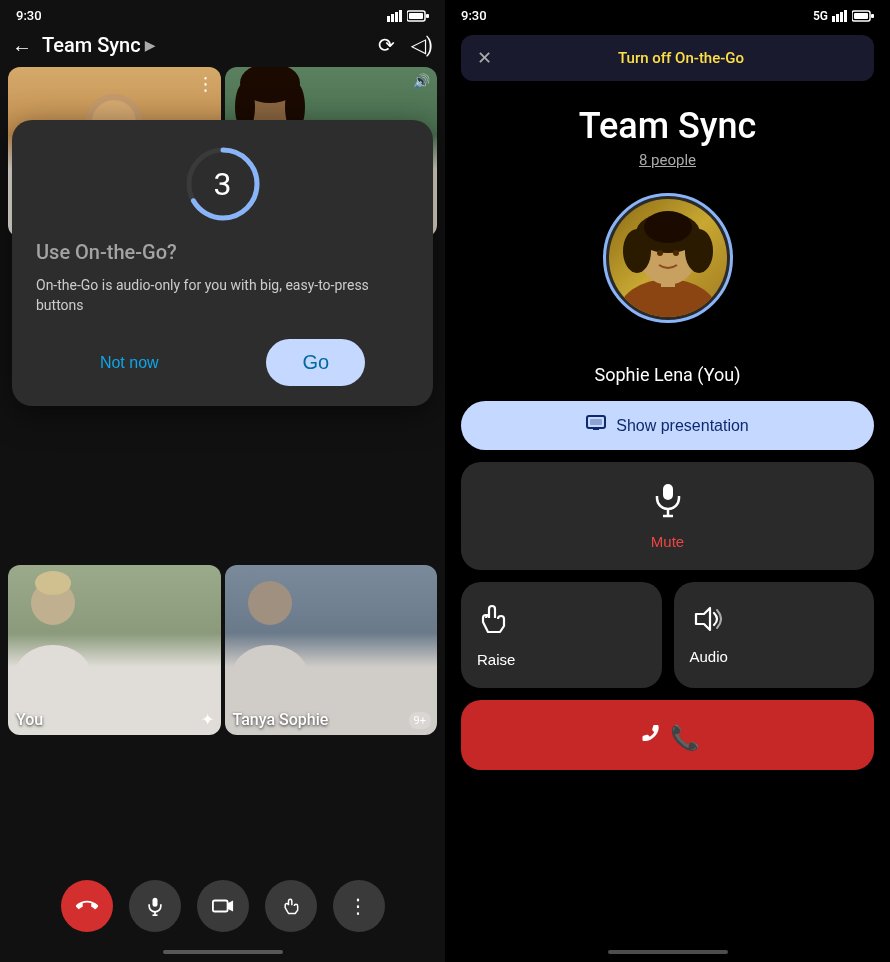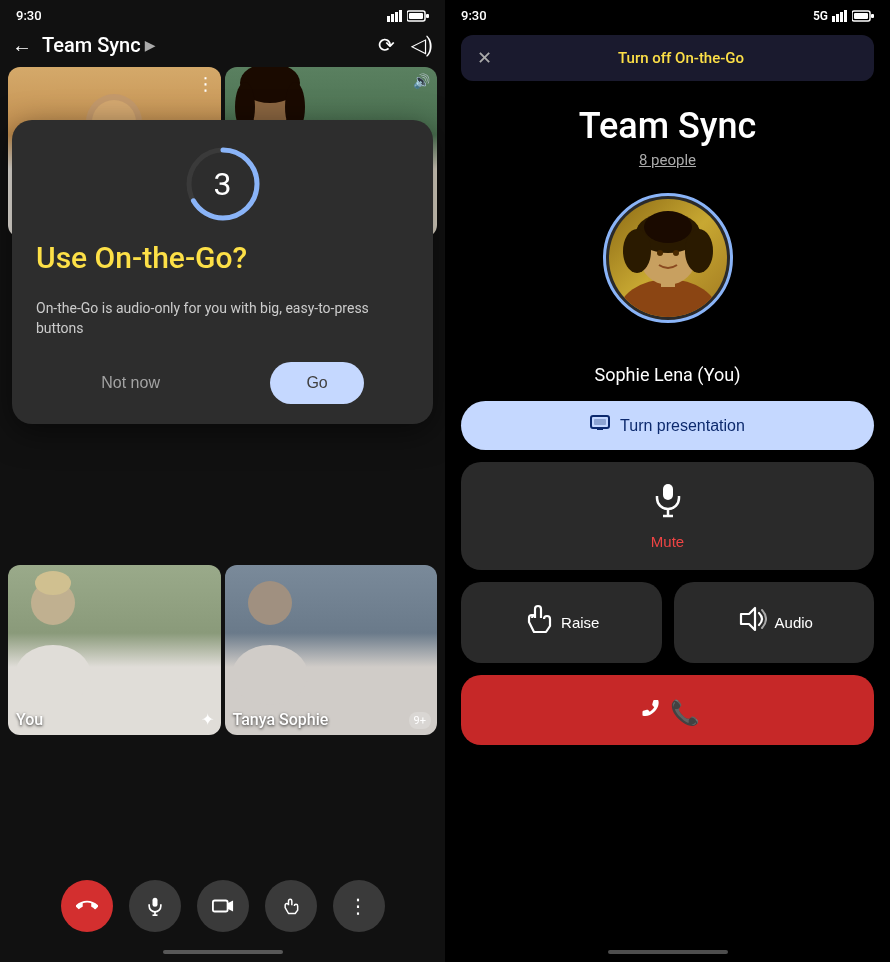--- a/index.html
+++ b/index.html
@@ -180,54 +180,54 @@
 
     .countdown-number {
       font-size: 32px;
       font-weight: 400;
       color: white;
       position: relative;
       z-index: 1;
     }
 
     .dialog-title {
-      font-size: 30px;
-      font-weight: 500;
-      color: #fde047;
-      margin-bottom: 24px;
+      font-size: 20px;
+      font-weight: 500;
+      color: #a3a3a3;
+      margin-bottom: 12px;
     }
 
     .dialog-desc {
       font-size: 14px;
       color: #ccc;
       line-height: 1.4;
       margin-bottom: 24px;
     }
 
     .dialog-buttons {
       display: flex;
       align-items: center;
       justify-content: space-around;
     }
 
     .btn-not-now {
       background: transparent;
       border: none;
-      color: #a3a3a3;
+      color: #0ea5e9;
       font-size: 16px;
       font-weight: 500;
       padding: 10px 20px;
       cursor: pointer;
     }
 
     .btn-go {
       background: #c5d8ff;
       border: none;
-      color: #404040;
-      font-size: 16px;
+      color: #0369a1;
+      font-size: 20px;
       font-weight: 500;
       padding: 12px 36px;
       border-radius: 24px;
       cursor: pointer;
     }
 
     
     .bottom-controls-left {
       position: absolute;
       bottom: 30px;
@@ -420,22 +420,22 @@
       gap: 12px;
     }
 
     .action-btn {
       flex: 1;
       background: #2a2a2a;
       border: none;
       border-radius: 20px;
       padding: 20px 16px;
       display: flex;
-      flex-direction: row;
-      align-items: center;
+      flex-direction: column;
+      align-items: flex-start;
       justify-content: center;
       cursor: pointer;
       gap: 8px;
     }
 
     .action-btn .icon { color: white; font-size: 26px; }
     .action-btn .text { color: white; font-size: 15px; font-weight: 400; }
 
     .end-call-btn {
       margin: 0 16px;
@@ -693,21 +693,21 @@
 
   <button class="show-presentation-btn">
     <span class="icon">
       <svg width="20" height="16" viewBox="0 0 20 16">
         <rect x="1" y="1" width="18" height="12" rx="2" fill="none" stroke="#0d2a6e" stroke-width="2"></rect>
         <line x1="7" y1="14" x2="13" y2="14" stroke="#0d2a6e" stroke-width="2"></line>
         <line x1="10" y1="13" x2="10" y2="15" stroke="#0d2a6e" stroke-width="2"></line>
         <rect x="4" y="4" width="12" height="6" rx="1" fill="#0d2a6e" opacity="0.3"></rect>
       </svg>
     </span>
-    <span class="text">Turn presentation</span>
+    <span class="text">Show presentation</span>
   </button>
 
   <button class="mute-btn">
     <span class="icon">
       <svg width="32" height="36" viewBox="0 0 32 36">
         <rect x="11" y="2" width="10" height="16" rx="5" fill="white"></rect>
         <path d="M5 14v2a11 11 0 0 0 22 0v-2" fill="none" stroke="white" stroke-width="2.5"></path>
         <line x1="16" y1="27" x2="16" y2="33" stroke="white" stroke-width="2.5"></line>
         <line x1="11" y1="34" x2="21" y2="34" stroke="white" stroke-width="2.5"></line>
       </svg>

